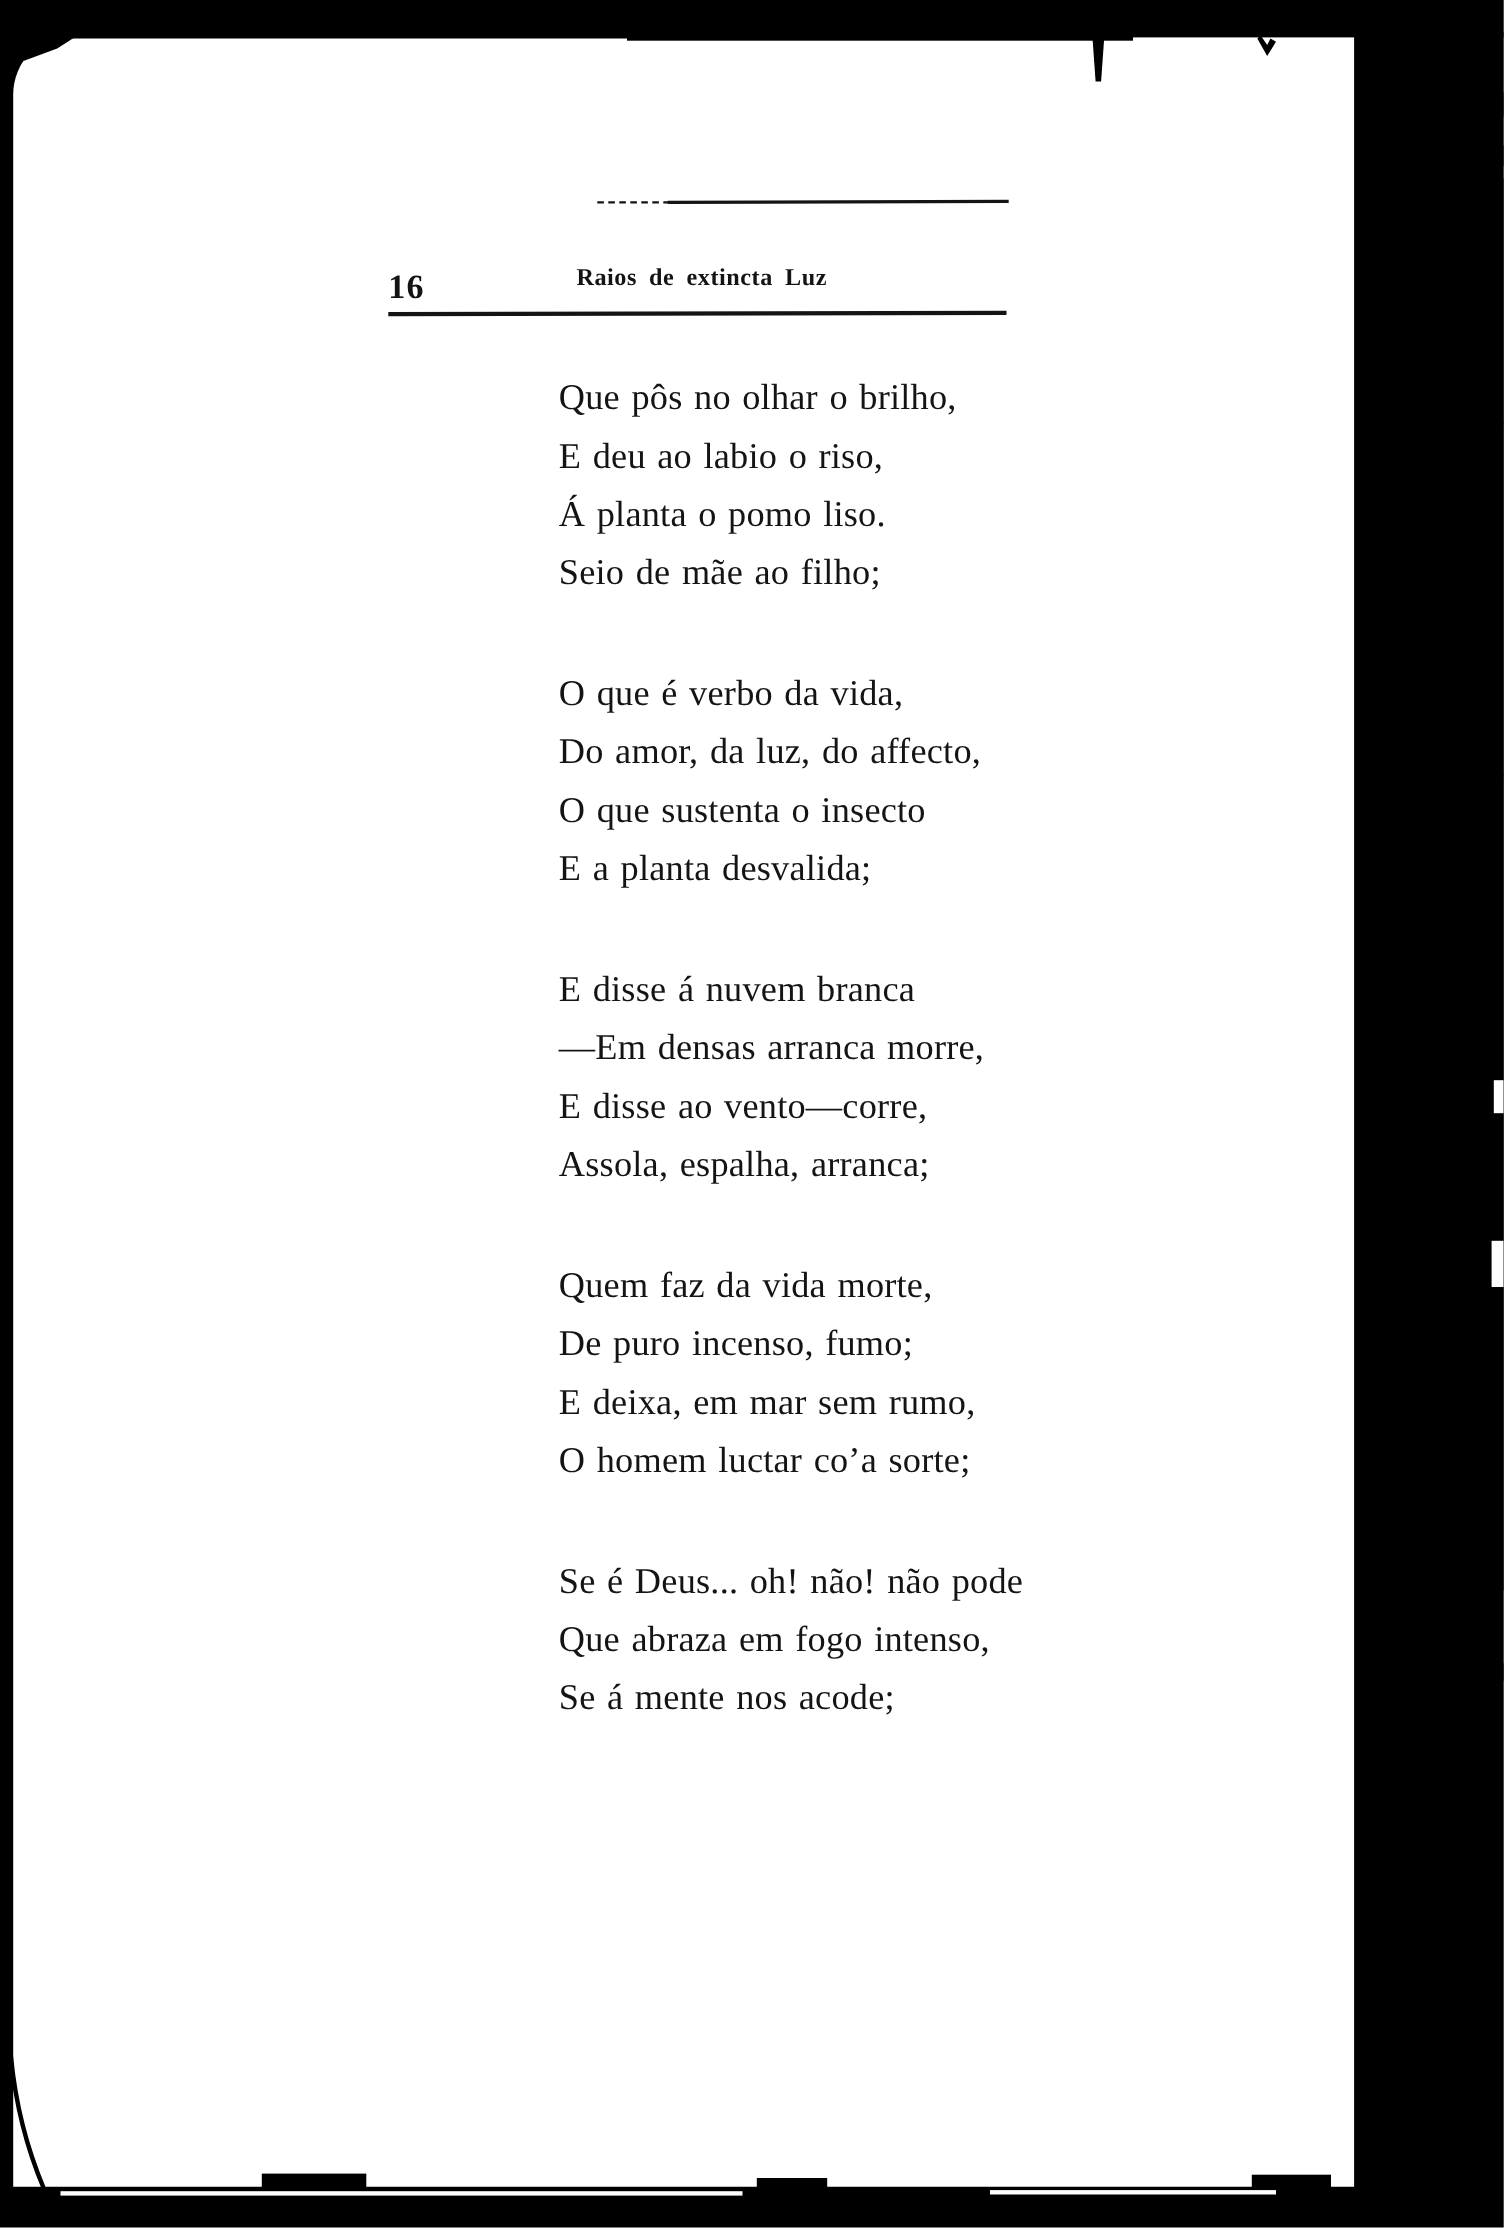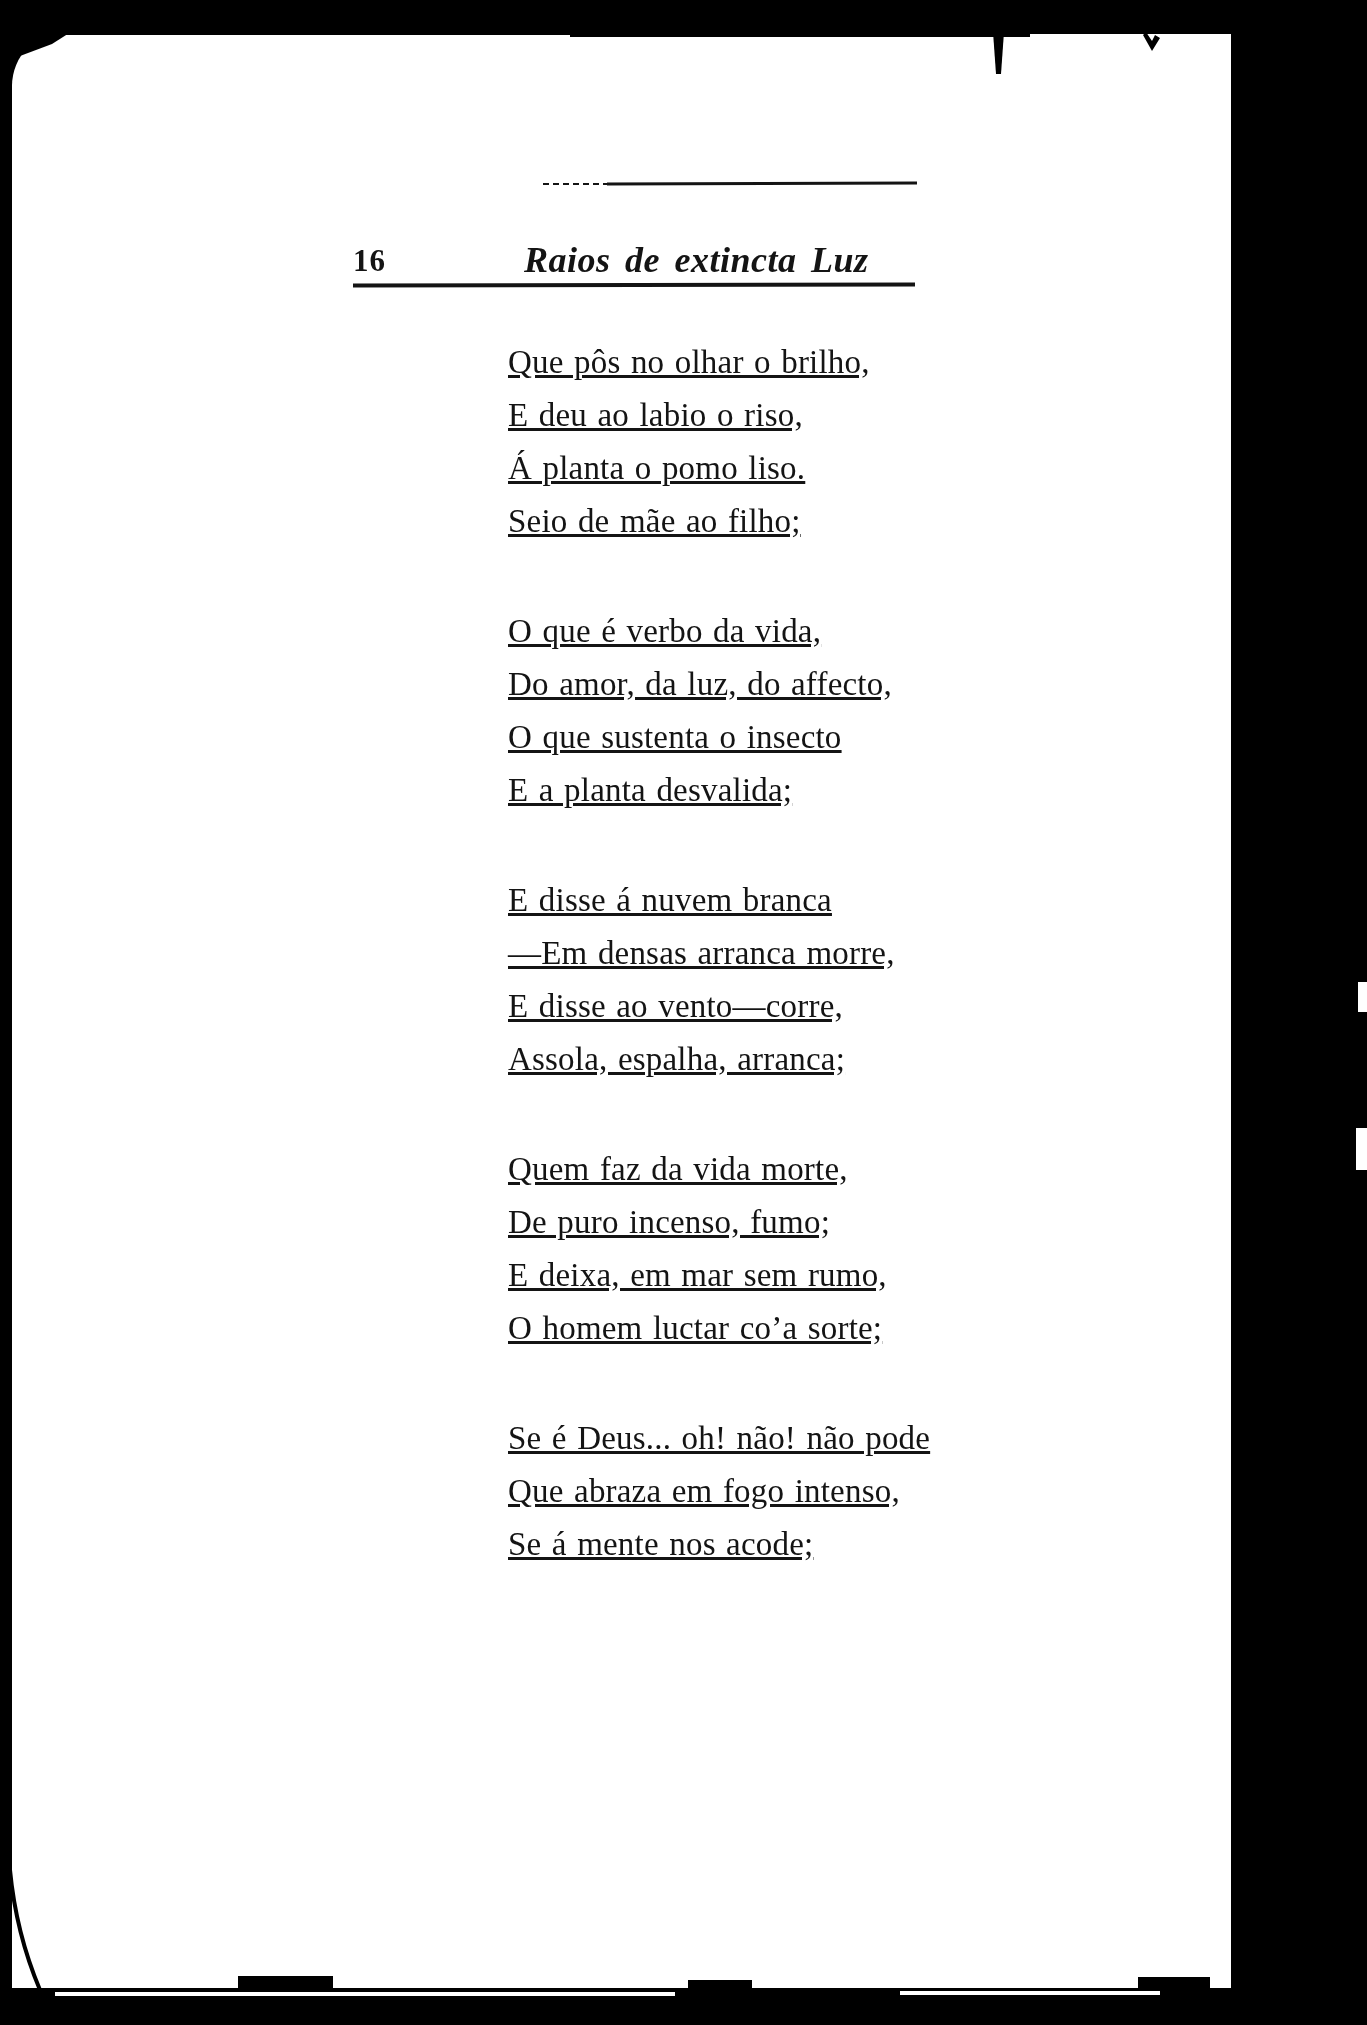--- a/index.html
+++ b/index.html
@@ -19,21 +19,21 @@
     background:var(--paper,#fff);
     border-top-left-radius:55px;
     color:var(--ink,#141414);
   }
   .page-num{
     position:absolute;left:341px;top:212px;
     font-size:31px;font-weight:bold;letter-spacing:1px;
   }
   .running-title{
     position:absolute;left:512px;top:208px;
-    font-size:36px;font-weight:bold;font-style:italic;
+    font-size:22px;font-weight:bold;
     letter-spacing:0.5px;word-spacing:5px;
   }
   .rule-dotted{
     position:absolute;left:531px;top:152px;width:66px;height:0;
     border-top:2px dashed var(--ink,#141414);
   }
   .rule-above{
     position:absolute;left:595px;top:151px;width:310px;height:3px;
     background:var(--ink,#141414);
     transform:rotate(-0.15deg);
@@ -41,21 +41,20 @@
   .rule-below{
     position:absolute;left:341px;top:252px;width:562px;height:4px;
     background:var(--ink,#141414);
     transform:rotate(-0.12deg);
   }
   .poem{
     position:absolute;left:496px;top:305px;
     font-size:33px;line-height:53px;
     letter-spacing:0.2px;word-spacing:2px;
     white-space:nowrap;
-    text-decoration:underline;
   }
   .stanza{margin:0 0 57px 0;}
   .artifacts{position:absolute;inset:0;pointer-events:none;}
 </style>
 </head>
 <body>
 
 <div class="page">
 
   <div class="paper">

